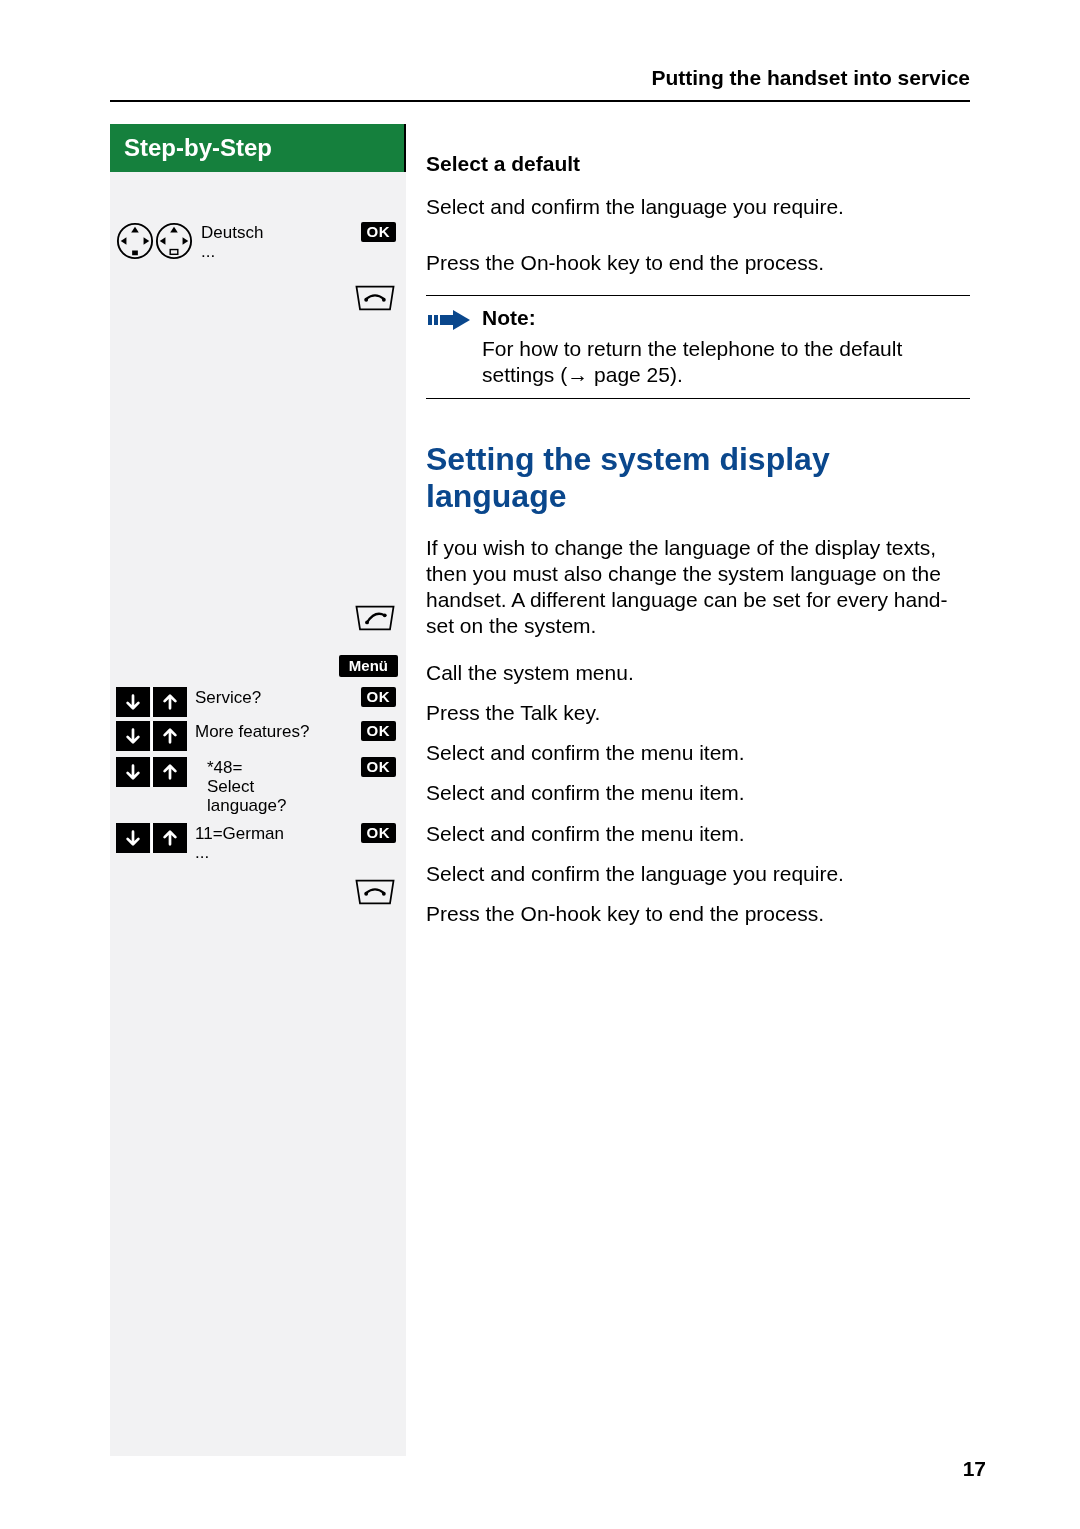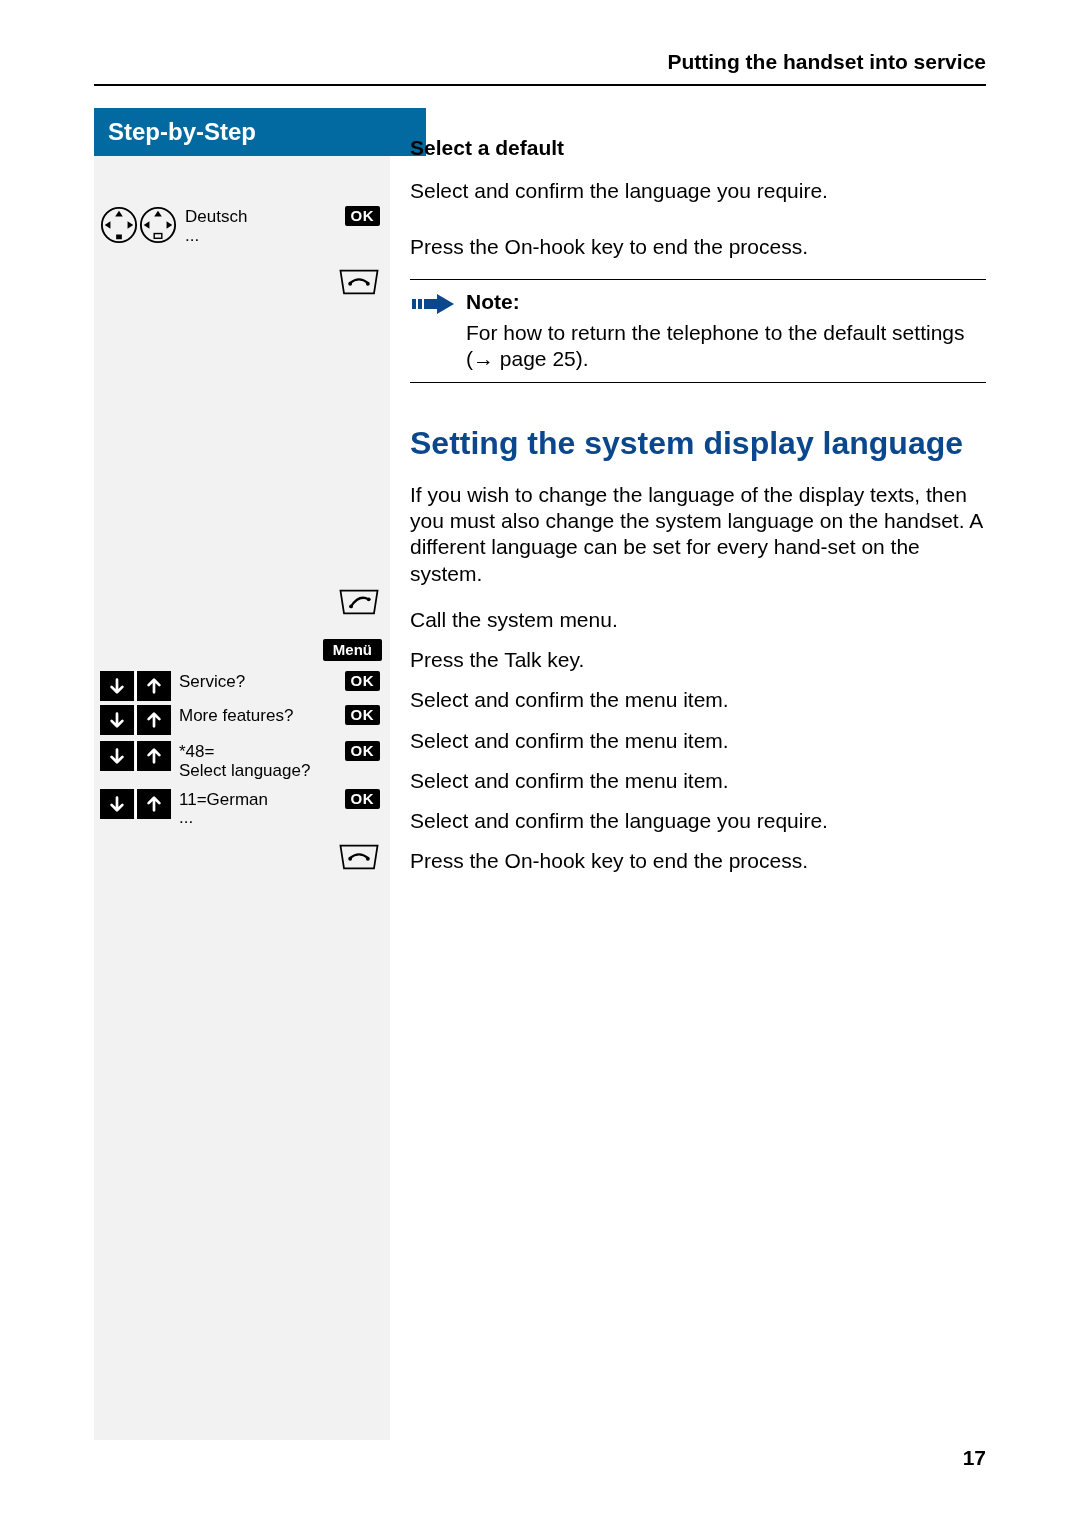--- a/index.html
+++ b/index.html
@@ -7,21 +7,21 @@
     padding: 0;
     background: #ffffff;
     font-family: Arial, Helvetica, sans-serif;
     color: #000;
     width: 1080px;
   }
   .page {
     width: 1080px;
     height: 1529px;
     box-sizing: border-box;
-    padding: 0;
+    padding: 16px;
     position: relative;
   }
   .header {
     text-align: right;
     padding: 50px 94px 10px 0;
     font-weight: bold;
     font-size: 21px;
   }
   .header-rule {
     margin: 0 94px 0 94px;
@@ -34,27 +34,27 @@
     margin-top: 22px;
   }
   .left-col {
     width: 390px;
     min-width: 390px;
     margin-left: 0;
     box-sizing: border-box;
     border-right: 2px solid #000;
   }
   .step-header {
-    background: #0369a1;
+    background: #15803d;
     color: #fff;
     font-weight: bold;
     font-size: 24px;
     padding: 10px 14px;
     margin: 0 0 0 94px;
-    width: 332px;
+    width: 294px;
     box-sizing: border-box;
   }
   .gray-area {
     background: #f2f2f3;
     margin-left: 94px;
     width: 296px;
     min-height: 1284px;
     box-sizing: border-box;
     padding-top: 18px;
     padding-bottom: 80px;
@@ -185,21 +185,21 @@
   h2.section-title {
     color: #0a478c;
     font-size: 32px;
     font-weight: bold;
     margin: 30px 0 20px 0;
     line-height: 1.15;
   }
   .page-number {
     position: absolute;
     right: 94px;
-    bottom: 59px;
+    bottom: 48px;
     font-weight: bold;
     font-size: 21px;
   }
   .tall-spacer {
     height: 280px;
   }
   .right-justify-row {
     display: flex;
     justify-content: flex-end;
     padding-right: 8px;
@@ -315,21 +315,21 @@
                   <path d="M10 17 L10 6 M10 3 L4 9 M10 3 L16 9" stroke="#fff" stroke-width="3" fill="none" stroke-linecap="round"></path>
                 </svg>
             </span>
           </div>
           <div class="label-cell">More features?</div>
           <div class="right-cell">
             <span class="ok-badge">OK</span>
           </div>
         </div>
 
-        <div class="step-row" style="min-height:44px;">
+        <div class="step-row" style="min-height:44px;gap:12px;">
           <div class="icons-cell">
             <span class="arrowbtn">
               <svg width="18" height="18" viewBox="0 0 20 20">
                   <path d="M10 3 L10 14 M10 17 L4 11 M10 17 L16 11" stroke="#fff" stroke-width="3" fill="none" stroke-linecap="round"></path>
                 </svg>
             </span>
             <span class="arrowbtn">
               <svg width="18" height="18" viewBox="0 0 20 20">
                   <path d="M10 17 L10 6 M10 3 L4 9 M10 3 L16 9" stroke="#fff" stroke-width="3" fill="none" stroke-linecap="round"></path>
                 </svg>

